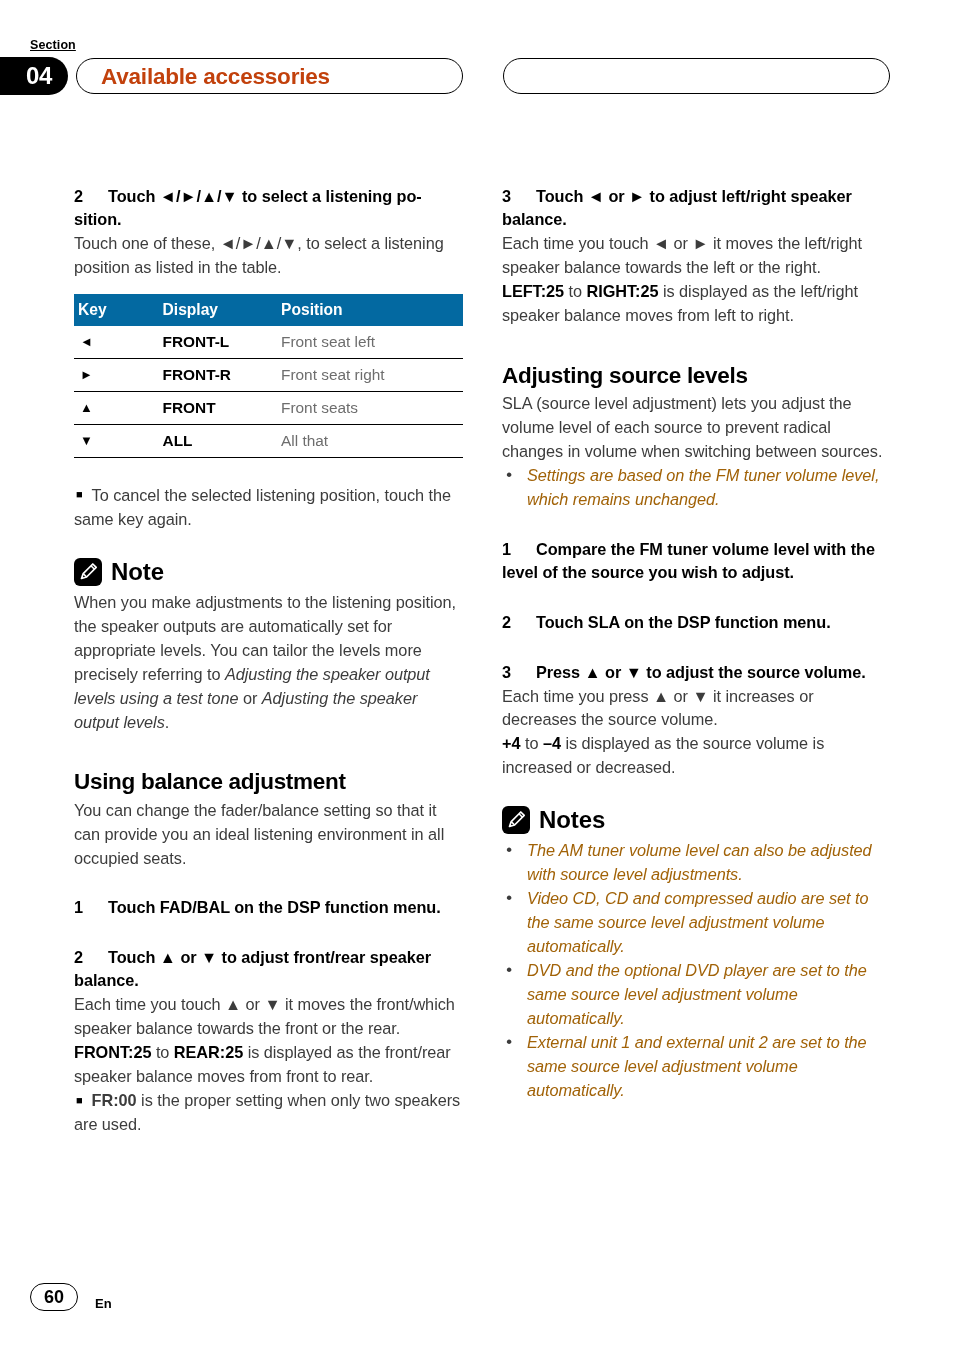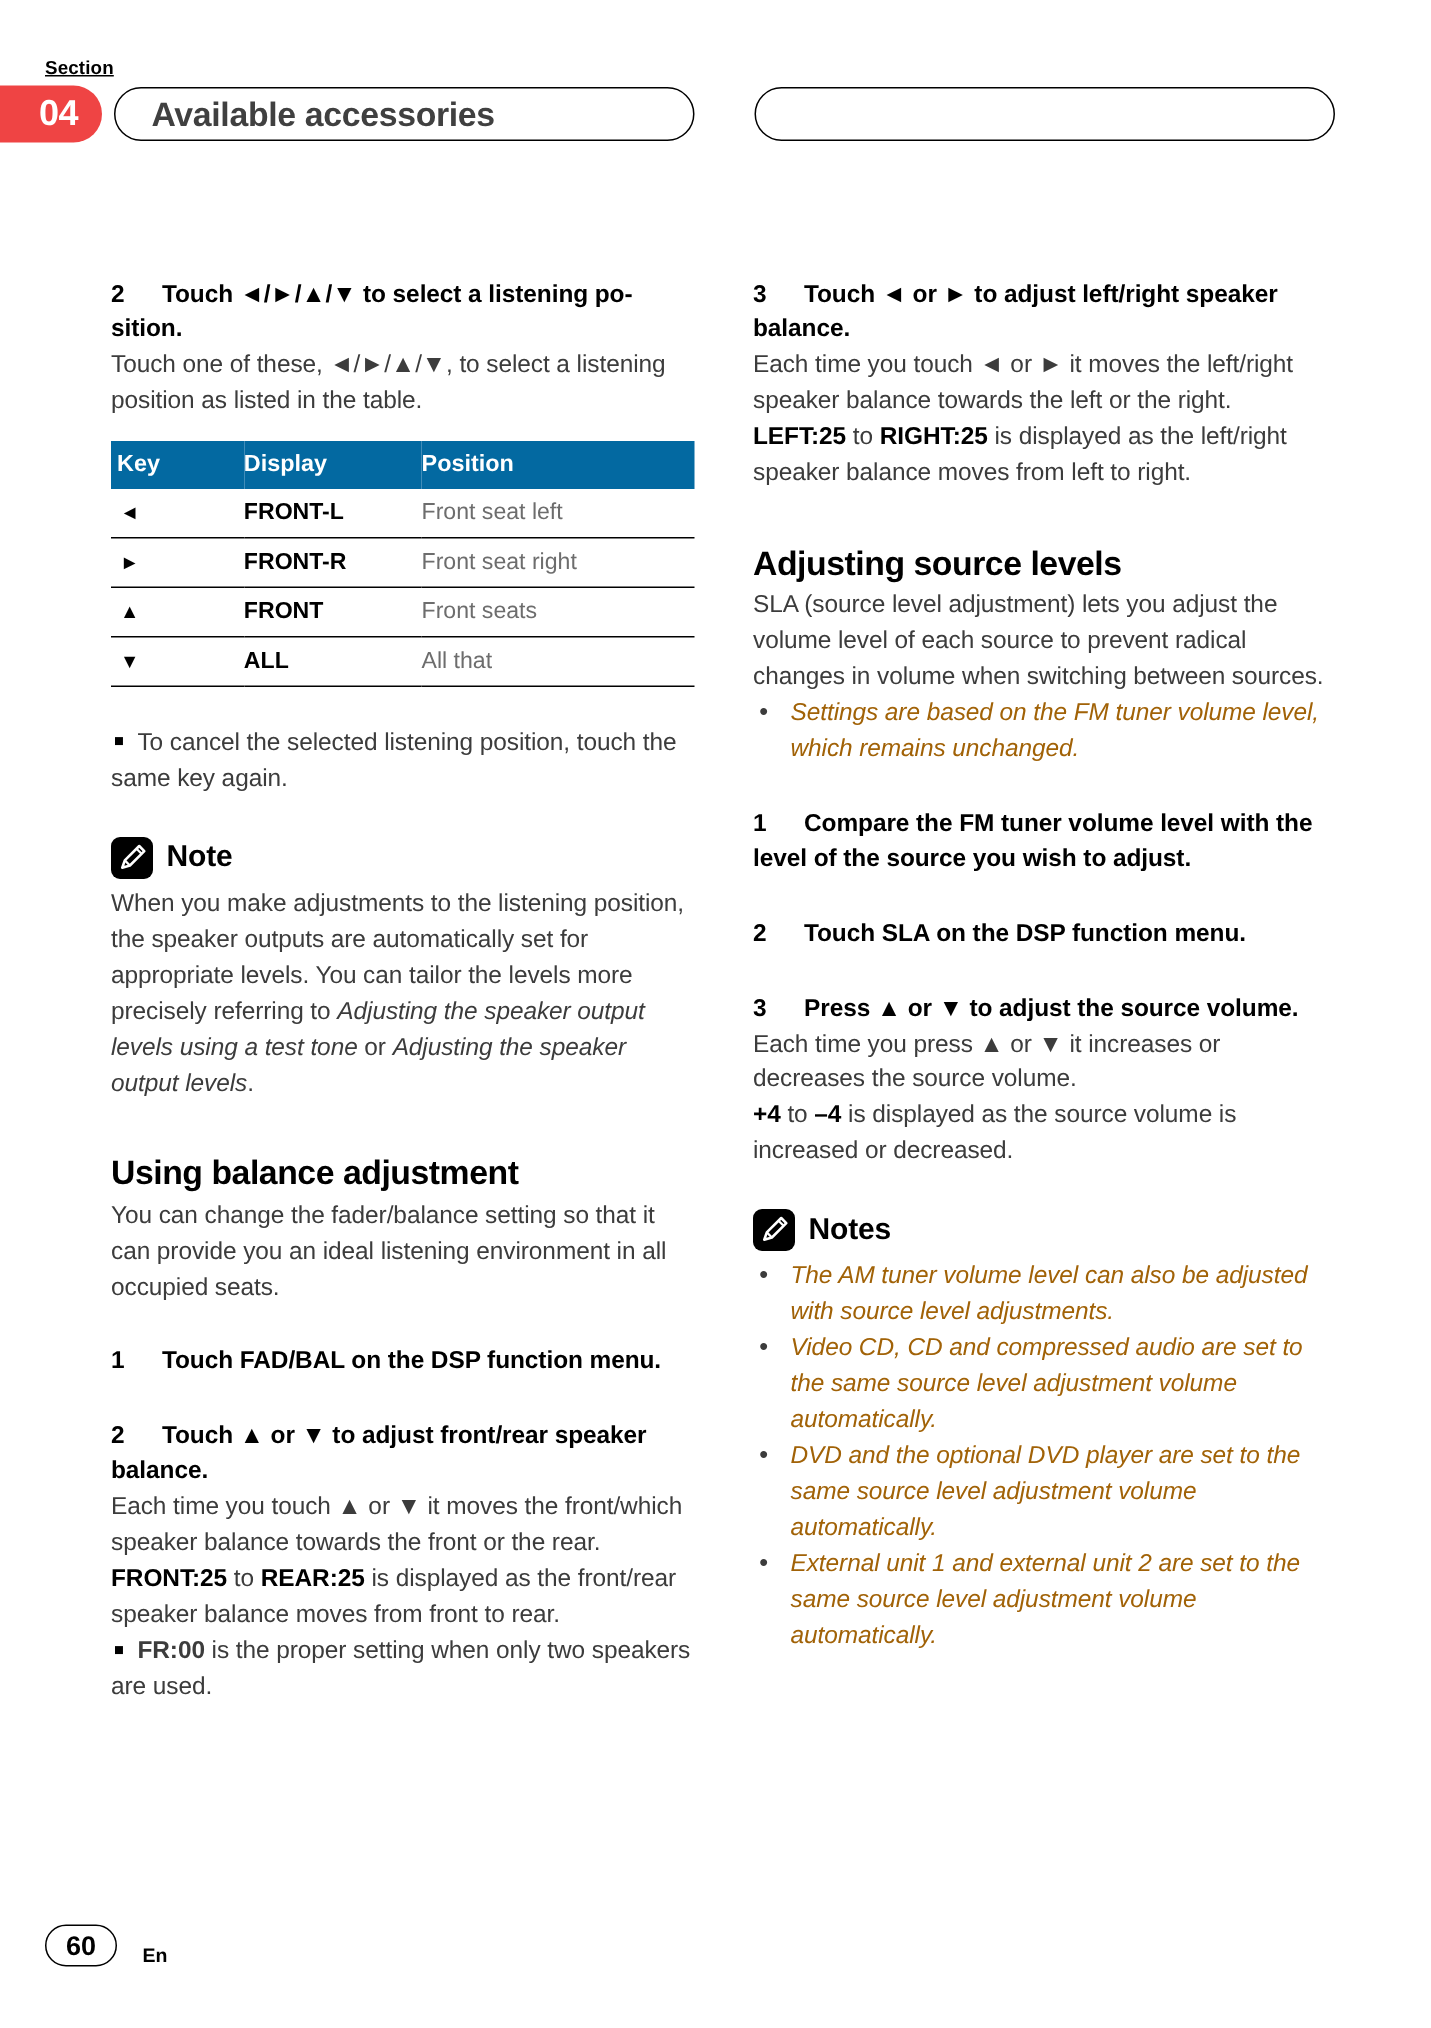--- a/index.html
+++ b/index.html
@@ -32,21 +32,21 @@
     color: #000;
     letter-spacing: 0.1px;
     text-decoration: underline;
   }
   .section-tab {
     position: absolute;
     left: 0px;
     top: 57px;
     width: 68px;
     height: 38px;
-    background: #ef4444;
+    background: #000000;
     border-radius: 0 19px 19px 0;
   }
   .section-num {
     position: absolute;
     left: 0;
     top: 0;
     width: 68px;
     height: 38px;
     line-height: 38px;
     text-align: center;
@@ -76,21 +76,21 @@
     width: 387px;
   }
   .head-pill-title {
     position: absolute;
     left: 24px;
     top: 0;
     height: 36px;
     line-height: 35px;
     font-size: 22.5px;
     font-weight: bold;
-    color: #404040;
+    color: #c2410c;
     letter-spacing: -0.2px;
   }
 
   
   .col {
     position: absolute;
     top: 185px;
     width: 389px;
   }
   .col.left  { left: 74px; }
@@ -219,21 +219,21 @@
     width: 28px;
     height: 28px;
     background: #000;
     border-radius: 6px;
     display: inline-block;
     position: relative;
     flex: 0 0 auto;
   }
   .note-icon svg { display: block; }
   .note-title {
-    font-size: 20px;
+    font-size: 24px;
     font-weight: bold;
     color: #000;
     margin-left: 9px;
     letter-spacing: -0.1px;
   }
 
   
   .footer {
     position: absolute;
     left: 0;

